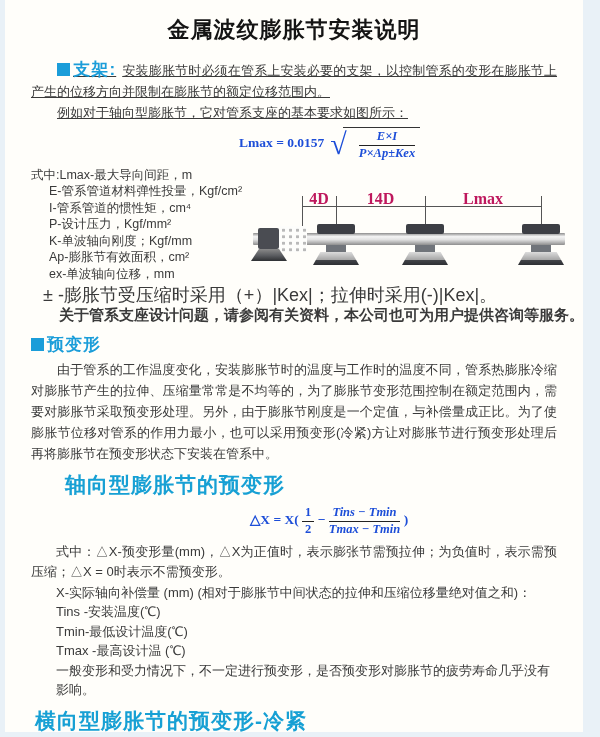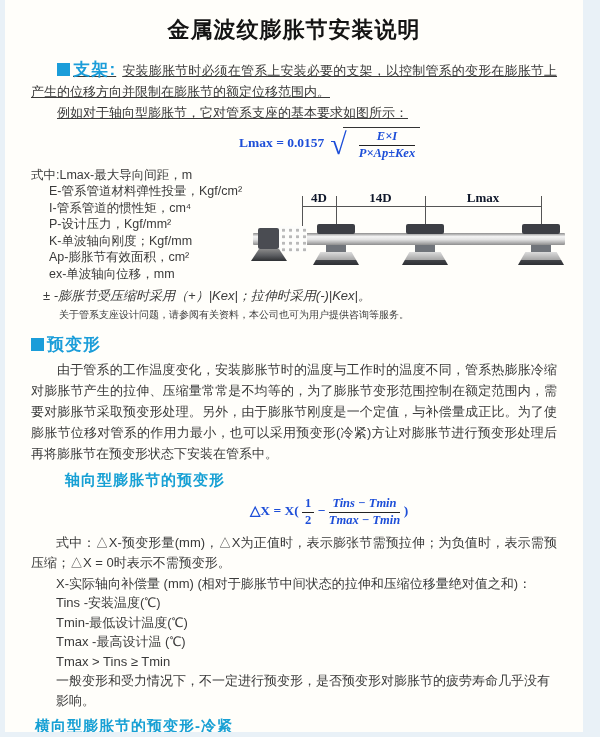--- a/index.html
+++ b/index.html
@@ -21,50 +21,50 @@
   .frac{display:inline-block;vertical-align:middle;text-align:center;line-height:1.1;font-size:12.5px;}
   .frac .fn{display:block;border-bottom:1.2px solid #222;padding:0 3px 1px 3px;}
   .frac .fd{display:block;padding-top:1px;}
   .f1{margin:4px 0 6px 208px;}
   .radical{font-size:30px;font-weight:400;vertical-align:middle;line-height:0.8;margin:0 -4px 0 6px;}
   .radicand{display:inline-block;border-top:1.4px solid #333;vertical-align:middle;padding:2px 5px 0 16px;}
   
   .defs{font-size:12.5px;line-height:16.5px;}
   .dline{white-space:nowrap;}
   .ind{padding-left:18px;}
-  .note-pm{font-size:13px;line-height:19px;padding-left:12px;margin-top:4px;white-space:nowrap;font-style:italic;}
-  .note-svc{font-size:10px;line-height:19px;padding-left:28px;white-space:nowrap;}
+  .note-pm{font-size:18px;line-height:19px;padding-left:12px;margin-top:4px;white-space:nowrap;}
+  .note-svc{font-size:15px;line-height:19px;padding-left:28px;white-space:nowrap;font-weight:bold;}
   
   .diagram{position:absolute;left:246px;top:193px;width:326px;height:97px;}
   .diagram *{position:absolute;}
   .dimline{left:51px;top:13px;width:239px;height:1px;background:#555;}
   .tick{width:1px;background:#555;top:3px;}
   .t0{left:51px;height:33px;}.t1{left:85px;height:30px;}.t2{left:174px;height:30px;}.t3{left:290px;height:30px;}
-  .dlabel{top:-3px;text-align:center;font-family:"Liberation Serif",serif;font-weight:700;font-size:13px;color:#0f172a;}
+  .dlabel{top:-3px;text-align:center;font-family:"Liberation Serif",serif;font-weight:700;font-size:16px;color:#be185d;}
   .l0{left:51px;width:34px;}.l1{left:85px;width:89px;}.l2{left:174px;width:116px;}
   .pipe{left:2px;top:40px;width:312px;height:12px;border-radius:1px;
         background:linear-gradient(180deg,#8c8c8c 0%,#f4f4f4 30%,#e2e2e2 55%,#8e8e8e 100%);}
   .bellows{left:28px;top:33px;width:28px;height:26px;background:#fdfdfb;
         background-image:radial-gradient(circle 2px,#b9b9b9 0 1.4px,transparent 1.9px);
         background-size:7px 6.5px;background-position:1px 1px;}
   .anchor-block{left:7px;top:35px;width:21px;height:21px;background:#4a4c52;border-radius:2px;}
   .anchor-base{left:0px;top:56px;width:36px;height:12px;
         clip-path:polygon(22% 0,78% 0,100% 100%,0 100%);
         background:linear-gradient(180deg,#8a8a8a 0%,#5a5c60 55%,#2e3033 100%);}
   .clamp{top:31px;width:38px;height:10px;background:#3c3e44;border-radius:2px;}
   .neck{top:52px;width:20px;height:7px;background:#70747a;}
   .base{top:59px;width:46px;height:13px;clip-path:polygon(16% 0,84% 0,100% 100%,0 100%);
         background:linear-gradient(180deg,#dcdcdc 0%,#a8a8a8 58%,#43454a 60%,#2d2f33 100%);}
   .s1c{left:66px;}.s2c{left:155px;}.s3c{left:271px;}
   .s1n{left:75px;}.s2n{left:164px;}.s3n{left:280px;}
   .s1b{left:62px;}.s2b{left:151px;}.s3b{left:267px;}
   
   .sec2{margin:9px 0 3px 0;}
   .body2{font-size:13px;line-height:21px;text-align:justify;text-indent:26px;}
-  .sub{font-size:15px;color:#17a0d4;font-weight:bold;letter-spacing:1px;}
+  .sub{font-size:21px;color:#17a0d4;font-weight:bold;letter-spacing:1px;}
   .sub1{margin:7px 0 0 34px;}
   .sub2{margin:7px 0 0 4px;}
   .f2wrap{text-align:center;margin:7px 0 5px 0;}
   .f2wrap .fml{position:relative;left:35px;}
   .anote{font-size:13px;line-height:19.5px;}
   .anote0{text-indent:25px;text-align:justify;line-height:20.5px;}
   .pl{padding-left:25px;}
 </style>
 </head>
 <body>
@@ -133,18 +133,17 @@
       <span class="frac it"><span class="fn">Tins − Tmin</span><span class="fd">Tmax − Tmin</span></span>
       <span>)</span>
     </span>
   </div>
 
   <p class="anote anote0">式中：△X-预变形量(mm)，△X为正值时，表示膨张节需预拉伸；为负值时，表示需预压缩；△X = 0时表示不需预变形。</p>
   <p class="anote pl">X-实际轴向补偿量 (mm) (相对于膨胀节中间状态的拉伸和压缩位移量绝对值之和)：</p>
   <p class="anote pl">Tins -安装温度(℃)</p>
   <p class="anote pl">Tmin-最低设计温度(℃)</p>
   <p class="anote pl">Tmax -最高设计温 (℃)</p>
-  <p class="anote pl">Tmax &gt; Tins ≥ Tmin</p>
   <p class="anote pl">一般变形和受力情况下，不一定进行预变形，是否预变形对膨胀节的疲劳寿命几乎没有影响。</p>
 
   <div class="sub sub2">横向型膨胀节的预变形-冷紧</div>
 
 </div>
 
 </body></html>

